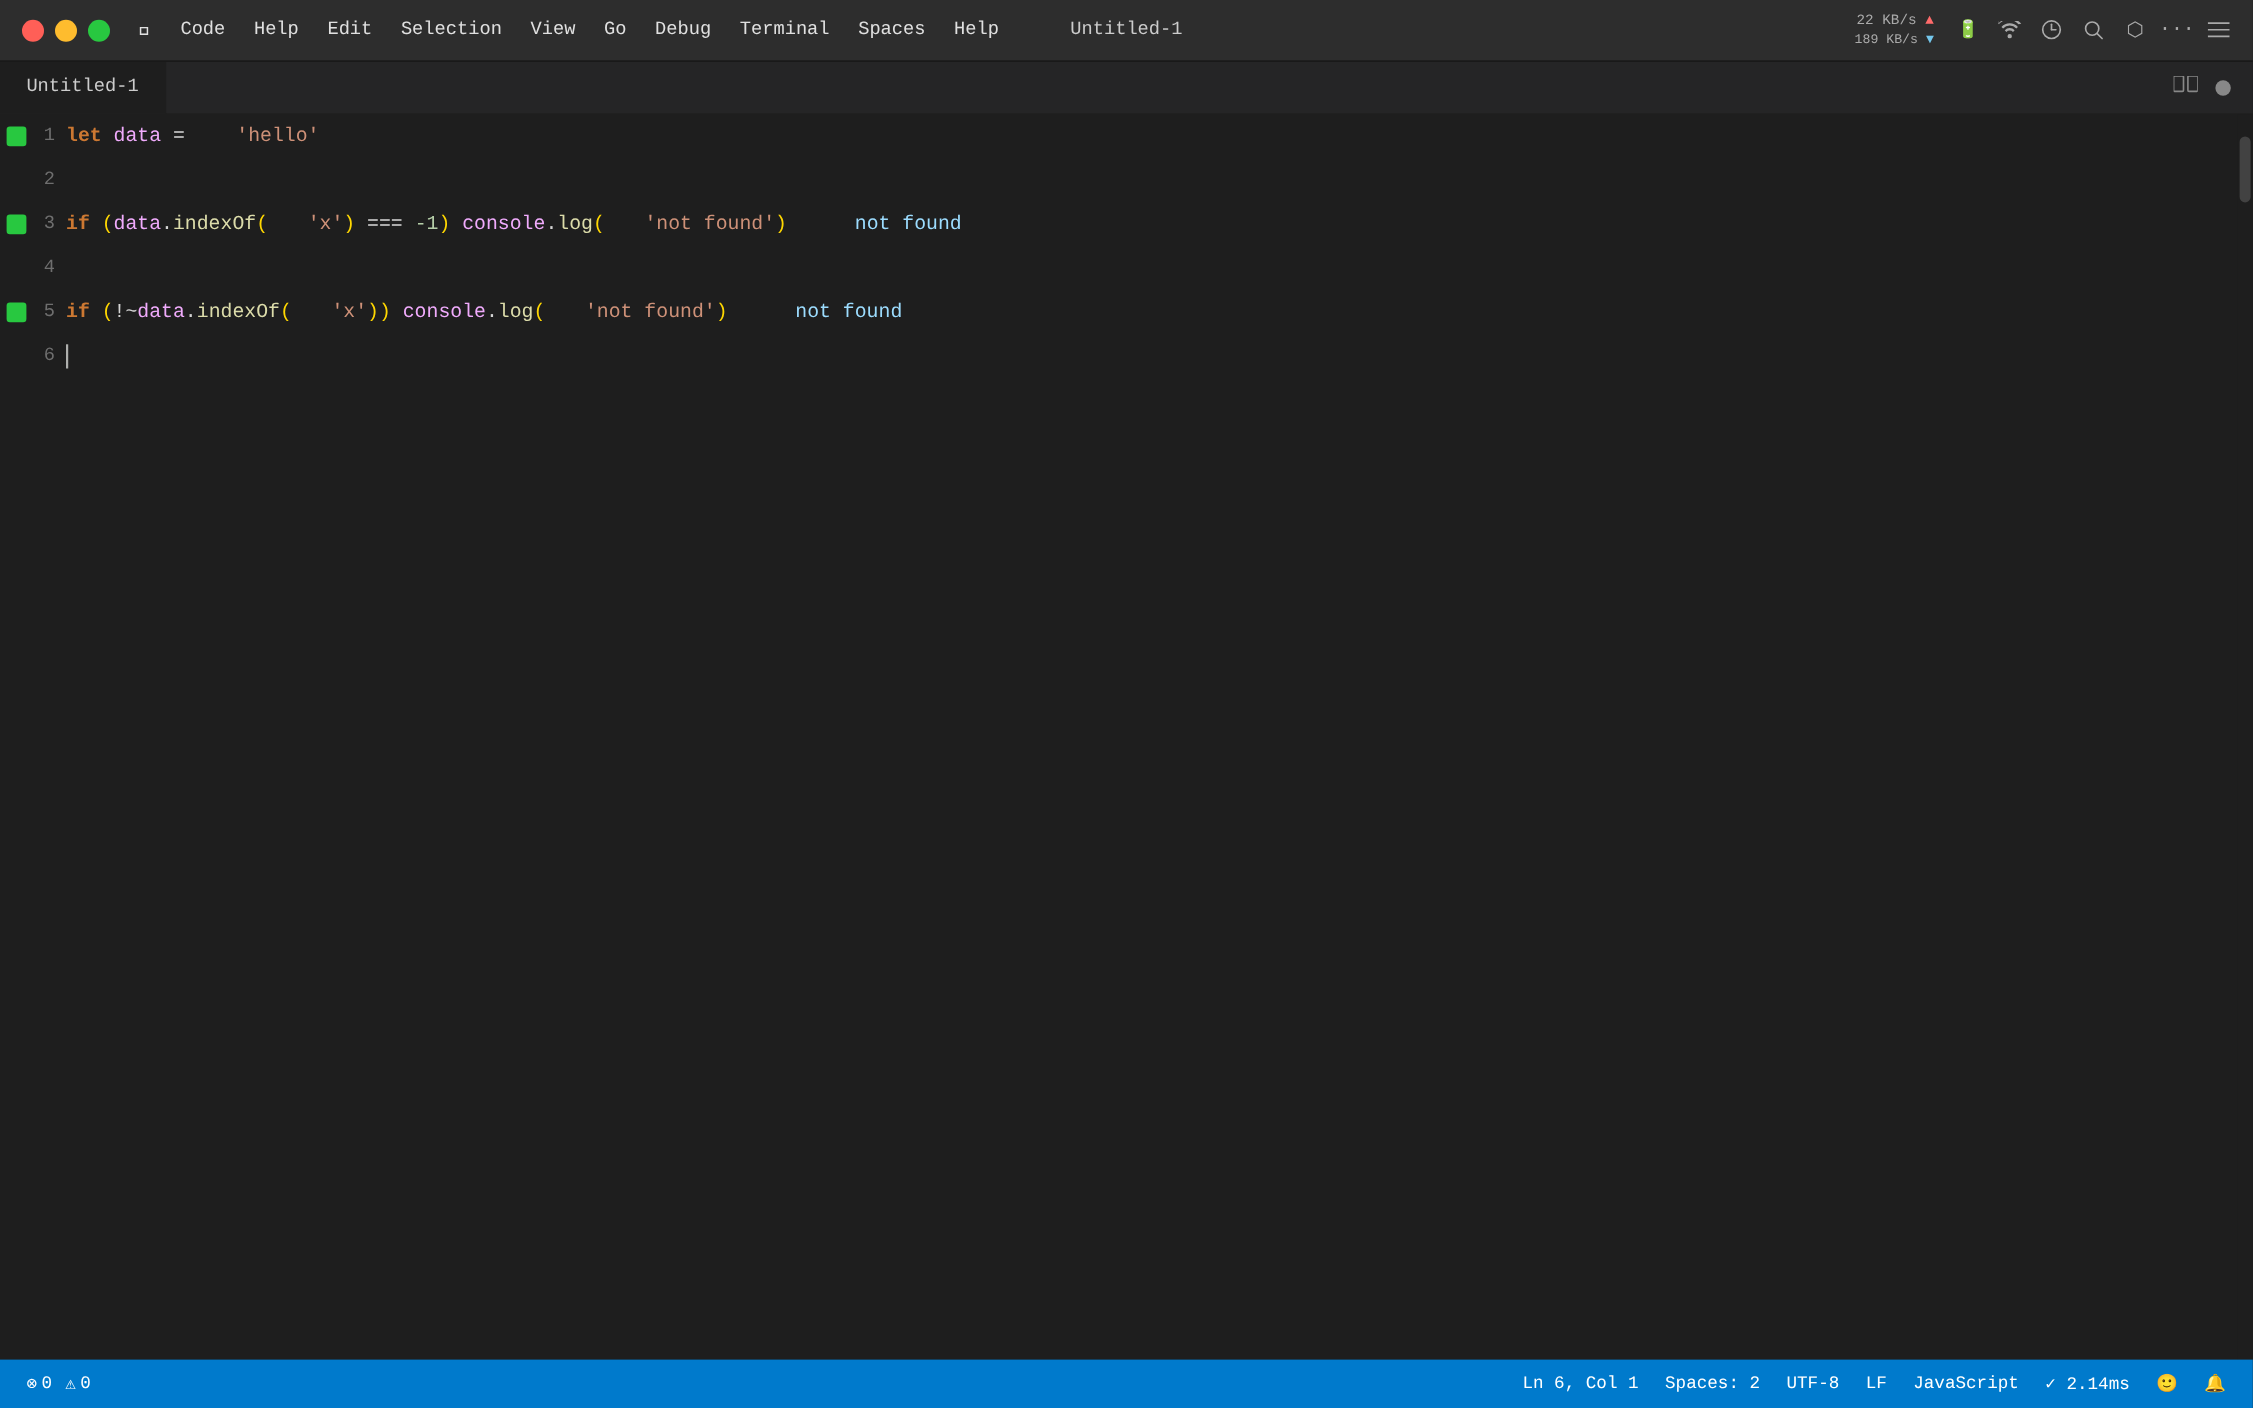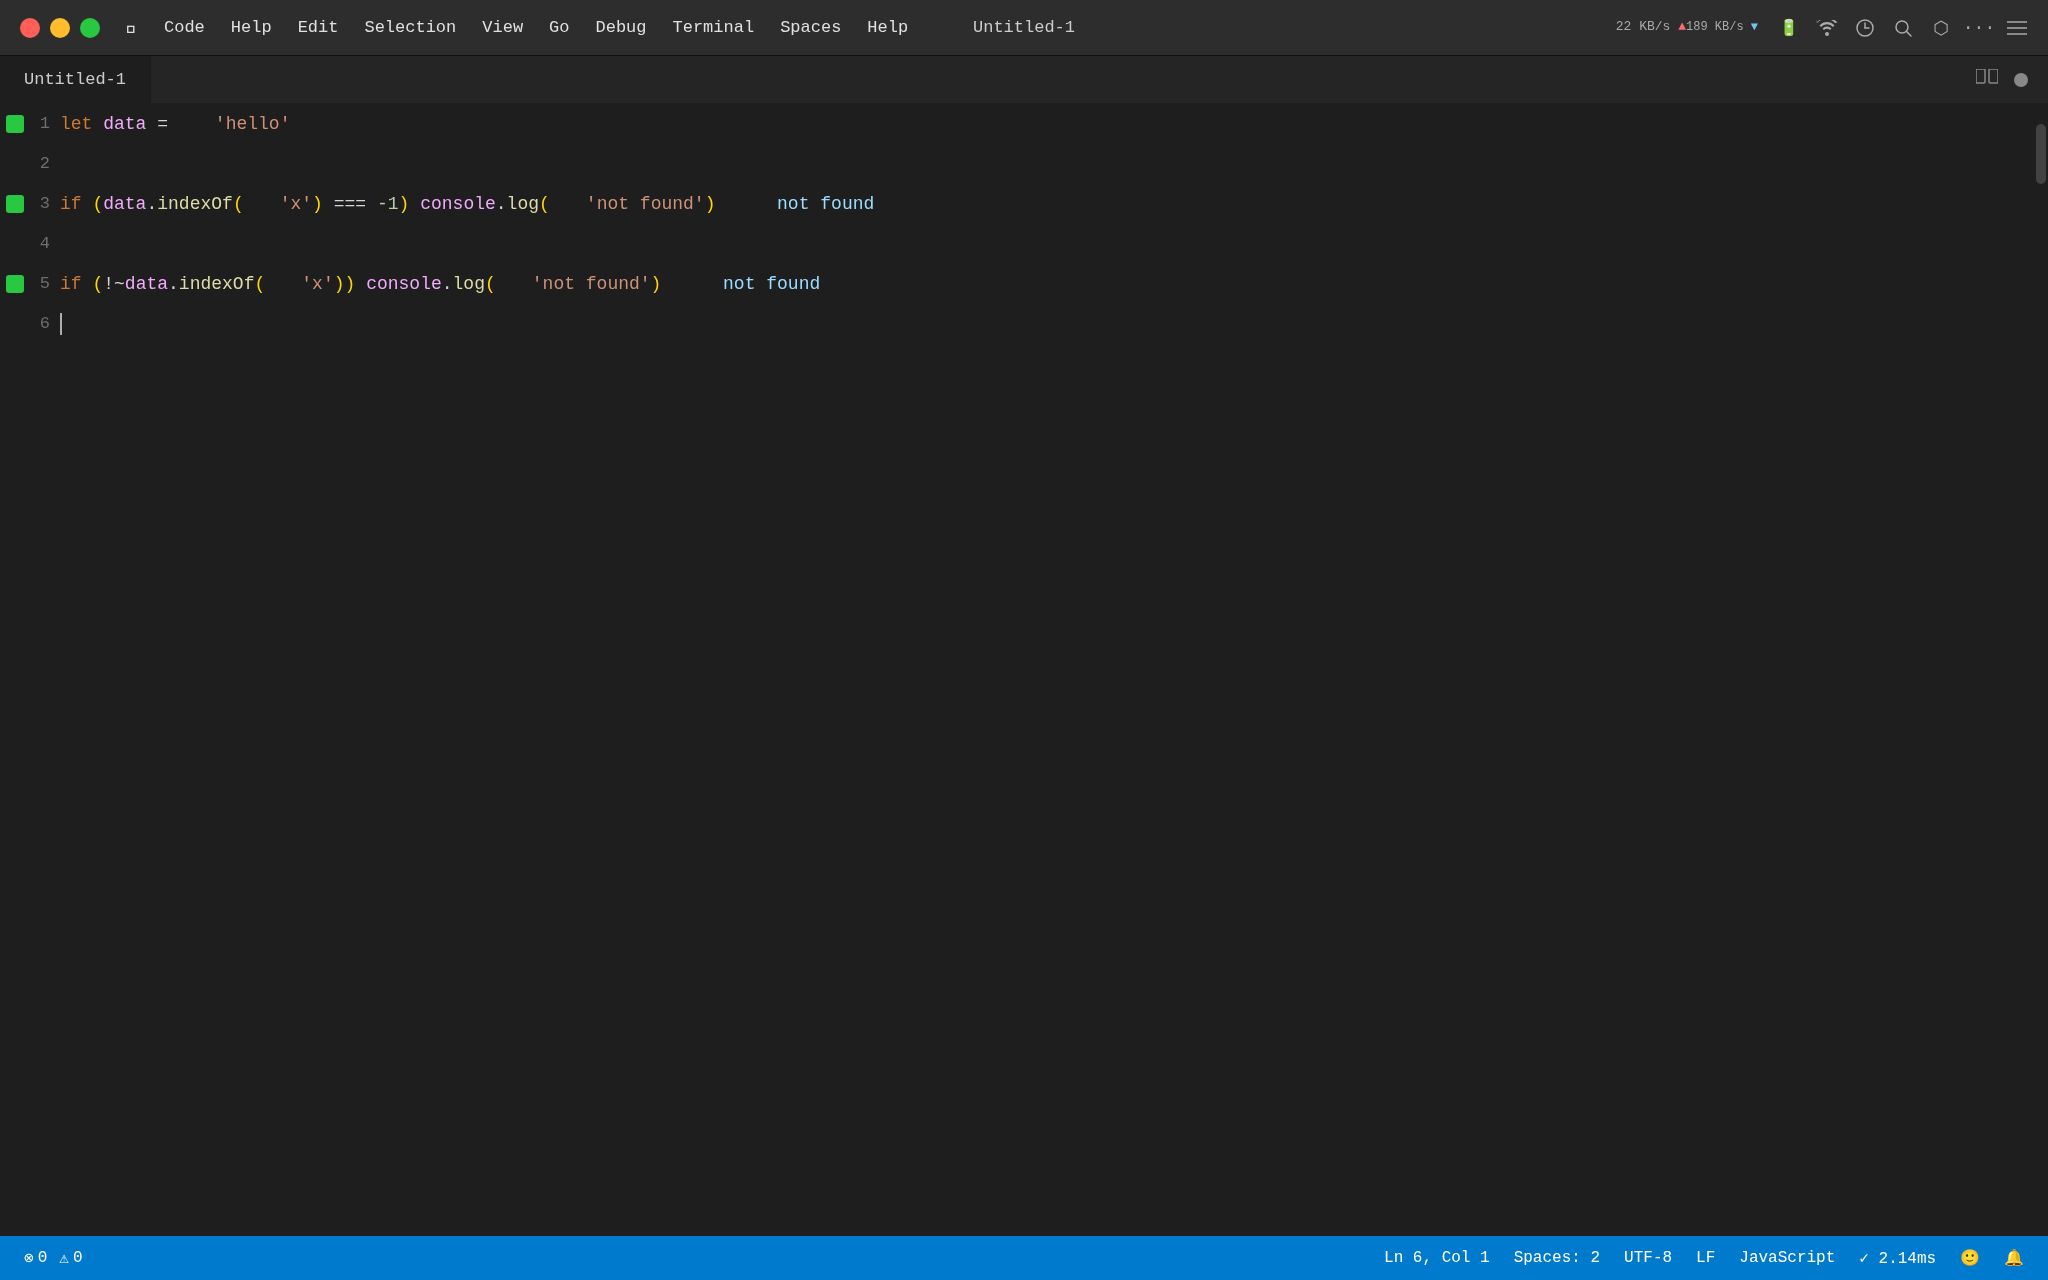--- a/index.html
+++ b/index.html
@@ -73,22 +73,22 @@
     .titlebar-right {
       display: flex;
       align-items: center;
       gap: 20px;
       font-size: 14px;
       color: #aaa;
     }
 
     .network-stats {
       display: flex;
-      flex-direction: row;
-      align-items: center;
+      flex-direction: column;
+      align-items: flex-end;
       font-size: 12px;
       line-height: 1.4;
     }
 
     .titlebar-icons {
       display: flex;
       align-items: center;
       gap: 16px;
     }
 
@@ -174,21 +174,21 @@
     .code-line {
       height: 40px;
       display: flex;
       align-items: center;
       font-size: 18px;
       white-space: pre;
       font-family: 'Menlo', 'Monaco', 'Courier New', monospace;
     }
 
     
-    .kw { color: #cc7832; font-weight: normal; } 
+    .kw { color: #cc7832; font-weight: bold; } 
     .var { color: #f0abfc; } 
     .str { color: #ce9178; margin-left: 36px; } 
     .method { color: #dcdcaa; } 
     .paren { color: #ffd700; }
     .num { color: #b5cea8; } 
     .punct { color: #d4d4d4; }
     .eqeqeq { color: #d4d4d4; }
     .inline-result { color: #9cdcfe; font-style: normal; margin-left: 40px; }
 
     

